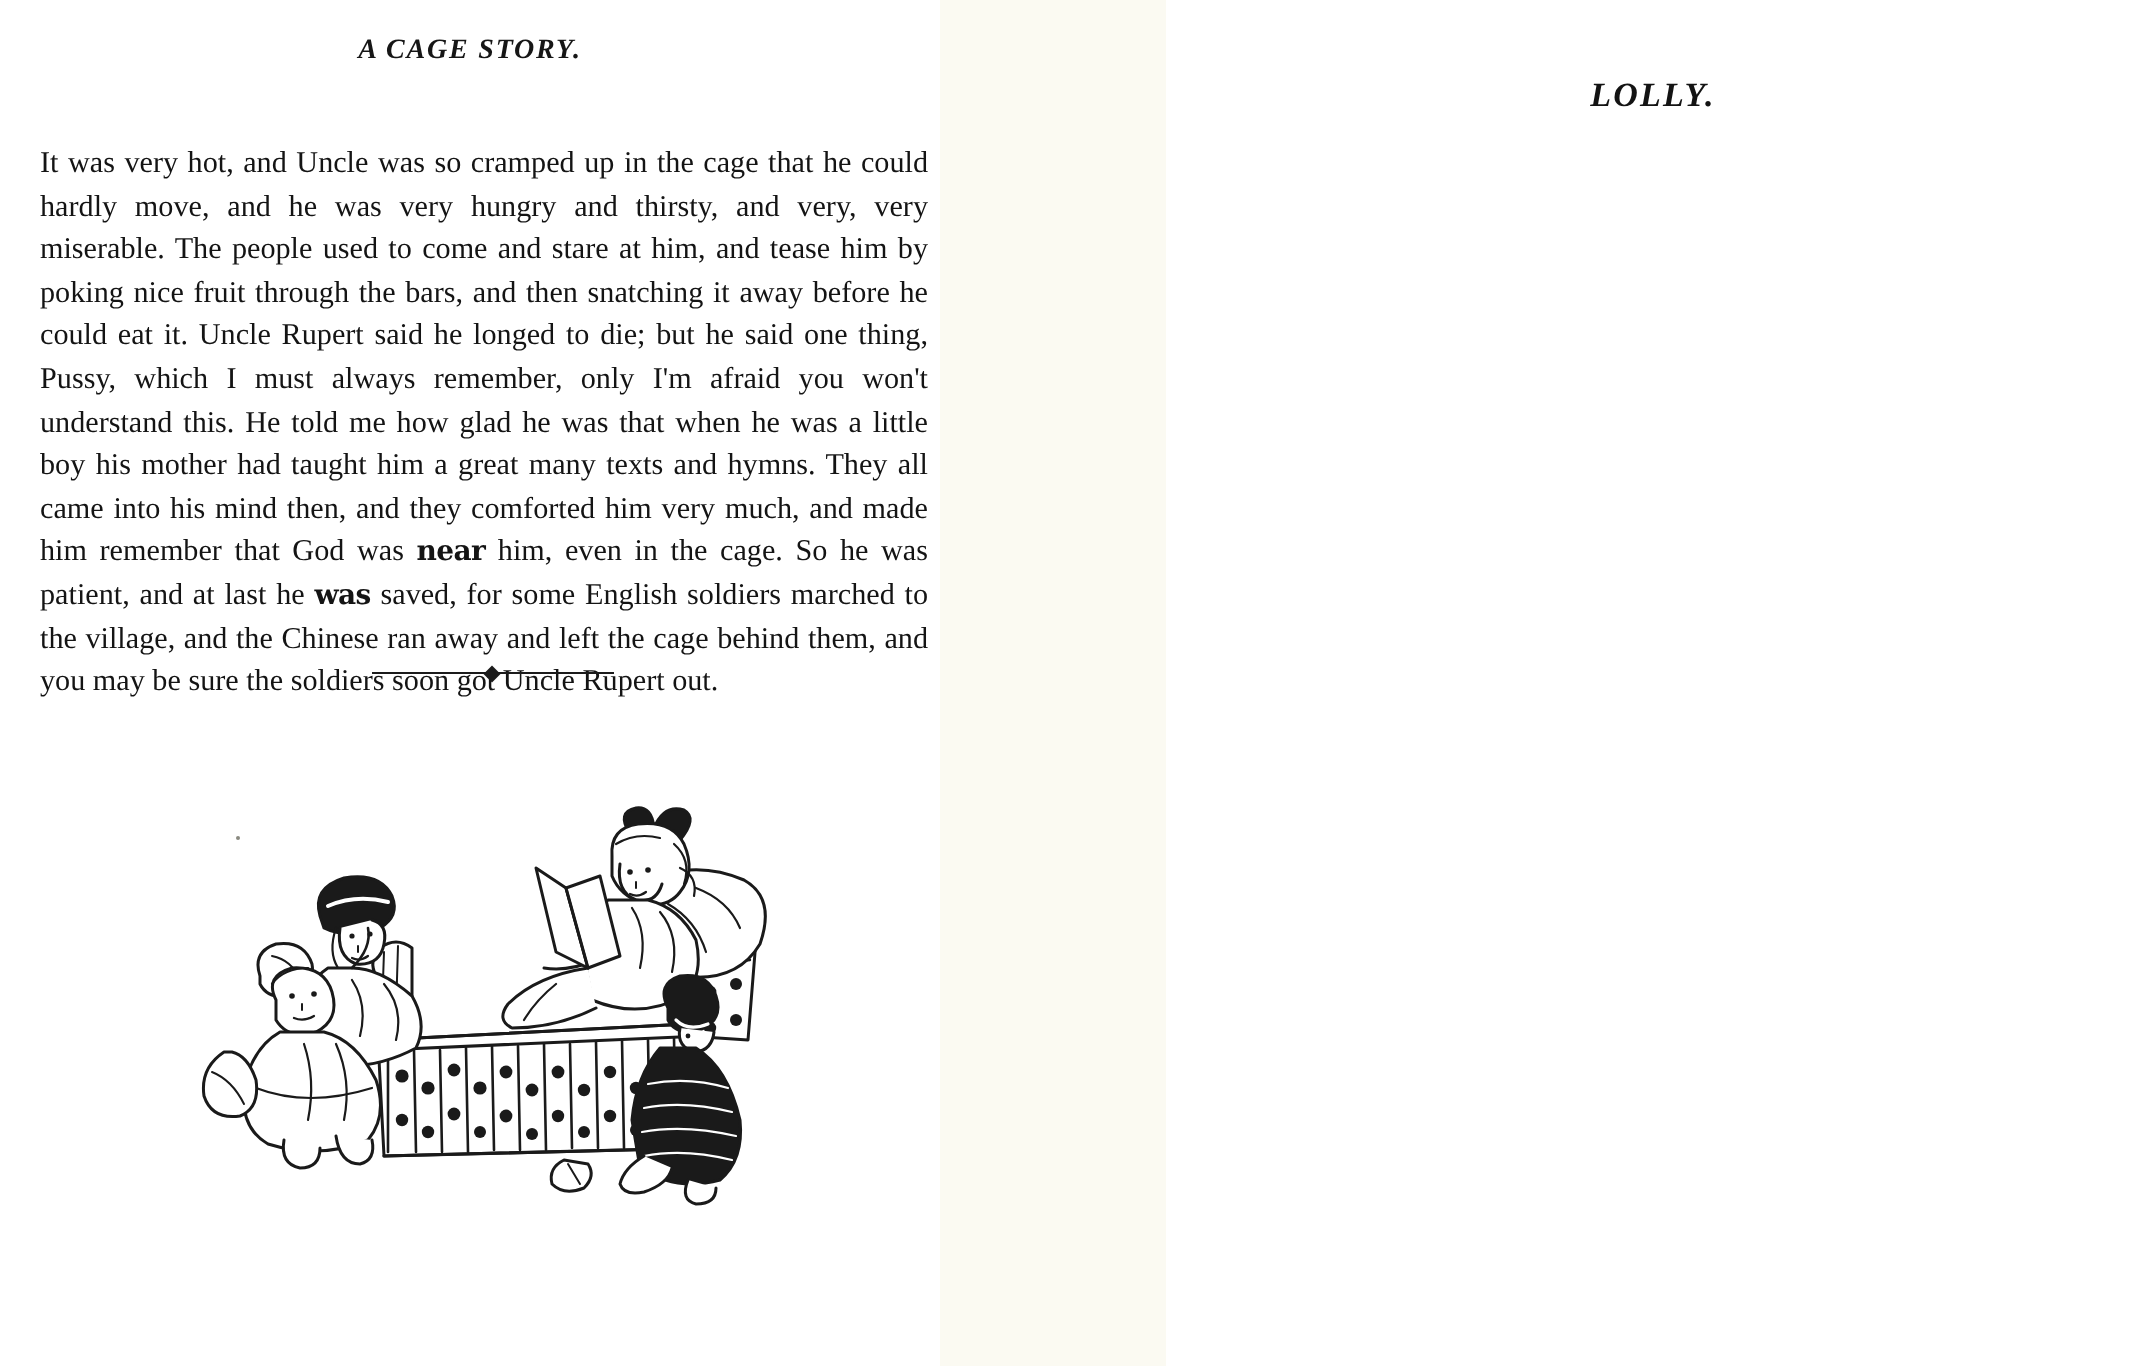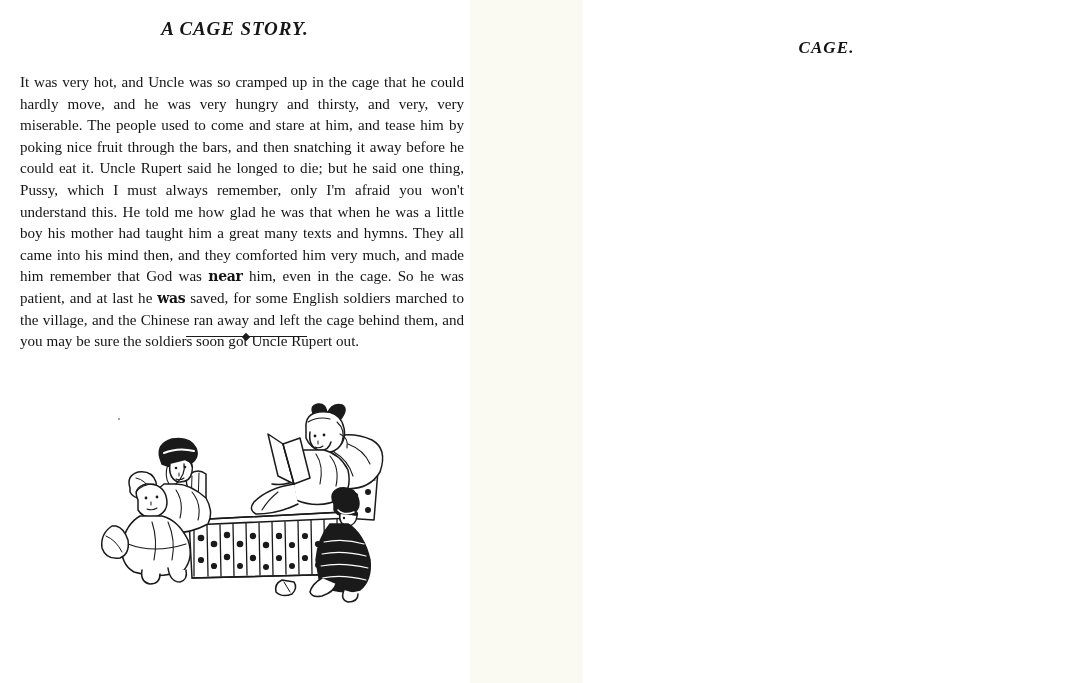--- a/index.html
+++ b/index.html
@@ -44,21 +44,21 @@
   }
 
   .running-head {
     position: absolute;
     top: 18px;
     left: 0;
     width: 470px;
     text-align: center;
     font-style: italic;
     font-weight: bold;
-    font-size: 19px;
+    font-size: 14px;
     letter-spacing: 0.9px;
     color: #161616;
   }
 
   .story-title {
     position: absolute;
     top: 38px;
     left: 0;
     width: 487px;
     text-align: center;
@@ -314,17 +314,17 @@
           <path d="M212 190 L218 200" stroke-width="1"></path>
 
           <circle cx="47" cy="27" r="1" fill="#8a8a80" stroke="none"></circle>
         </g>
       </svg>
     </div>
   </div>
 
   <div id="page-right">
 
-    <div class="story-title">CAGE.</div>
+    <div class="story-title">LOLLY.</div>
 
   </div>
 
 </div>
 
 </body></html>

